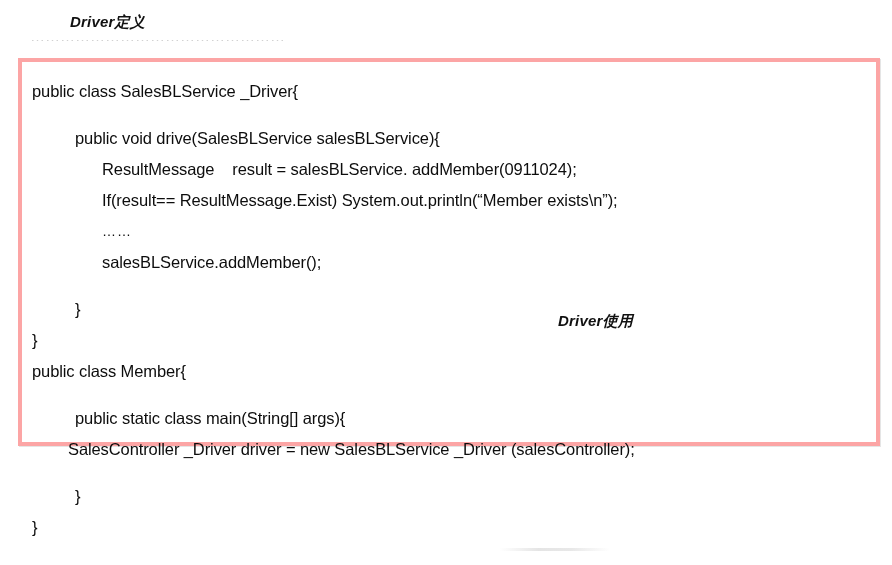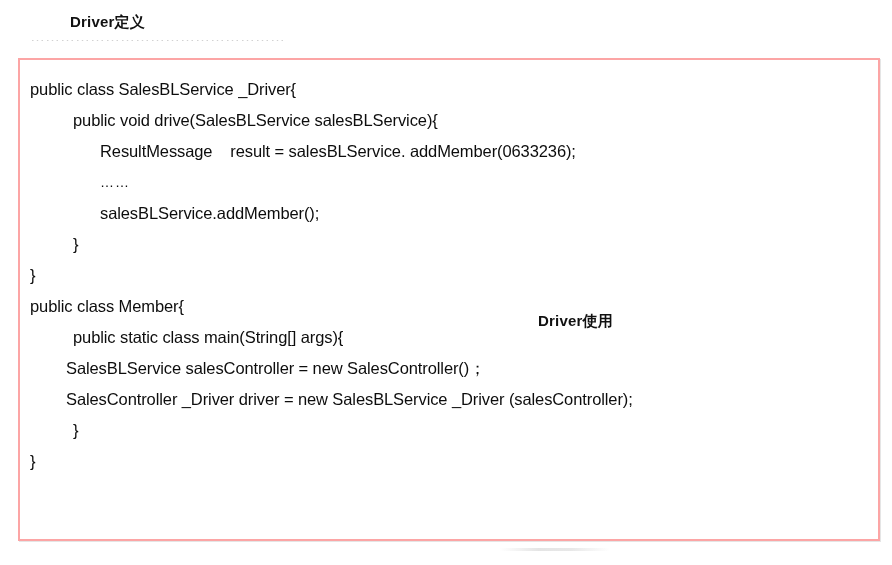--- a/index.html
+++ b/index.html
@@ -21,23 +21,24 @@
   
   .anno {
     position: absolute;
     font-family: "Liberation Sans", "DejaVu Sans", sans-serif;
     font-weight: bold;
     font-size: 15px;
     line-height: 18px;
     color: #111111;
     letter-spacing: 0.2px;
     white-space: nowrap;
+    font-style: italic;
   }
   #anno-driver-def { left: 70px; top: 13px; }
-  #anno-driver-use { left: 538px; top: 312px; }
+  #anno-driver-use { left: 558px; top: 312px; }
 
   
   .ghost-strip {
     position: absolute;
     left: 30px;
     top: 40px;
     width: 490px;
     height: 12px;
     overflow: hidden;
     opacity: 0.30;
@@ -52,23 +53,23 @@
     color: #6a6a6a;
     white-space: nowrap;
   }
 
   
   #code-box {
     position: absolute;
     left: 18px;
     top: 58px;
     width: 862px;
-    height: 483px;
+    height: 388px;
     box-sizing: border-box;
-    border: 2px solid #fca5a5;
+    border: 4px solid #fca5a5;
     background: #ffffff;
     box-shadow: 1px 1px 0 rgba(0,0,0,0.10);
   }
 
   .code-list {
     margin: 0;
     padding: 14px 0 0 0;
     list-style: none;
   }
   .code-line {
@@ -76,21 +77,21 @@
     font-size: 16.5px;
     line-height: 31px;
     height: 31px;
     color: #0d0d0d;
     white-space: pre;
     padding-left: 10px;
     letter-spacing: -0.1px;
   }
   
   .ind0 { padding-left: 10px; }
-  .ind1 { padding-left: 53px; }
+  .ind1 { padding-left: 53px; margin-top: 16px; }
   .ind2 { padding-left: 80px; }
   .ind-c1 { padding-left: 46px; }
 
   .dots {
     letter-spacing: 1px;
     font-size: 14px;
   }
 
   
   .bottom-smudge {
@@ -109,28 +110,28 @@
 <div class="anno" id="anno-driver-def">Driver定义</div>
 
 <div class="ghost-strip">
   <span>……………………………………………</span>
 </div>
 
 <div id="code-box">
   <ul class="code-list">
       <li class="code-line ind0">public class SalesBLService _Driver{</li>
       <li class="code-line ind1">public void drive(SalesBLService salesBLService){</li>
-      <li class="code-line ind2">ResultMessage    result = salesBLService. addMember(0633236);</li>
+      <li class="code-line ind2">ResultMessage    result = salesBLService. addMember(0911024);</li>
+      <li class="code-line ind2">If(result== ResultMessage.Exist) System.out.println(“Member exists\n”);</li>
       <li class="code-line ind2 dots">……</li>
       <li class="code-line ind2">salesBLService.addMember();</li>
       <li class="code-line ind1">}</li>
       <li class="code-line ind0">}</li>
       <li class="code-line ind0">public class Member{</li>
       <li class="code-line ind1">public static class main(String[] args){</li>
-      <li class="code-line ind-c1">SalesBLService salesController = new SalesController()；</li>
       <li class="code-line ind-c1">SalesController _Driver driver = new SalesBLService _Driver (salesController);</li>
       <li class="code-line ind1">}</li>
       <li class="code-line ind0">}</li>
     </ul>
 </div>
 
 <div class="anno" id="anno-driver-use">Driver使用</div>
 
 <div class="bottom-smudge"></div>
 

